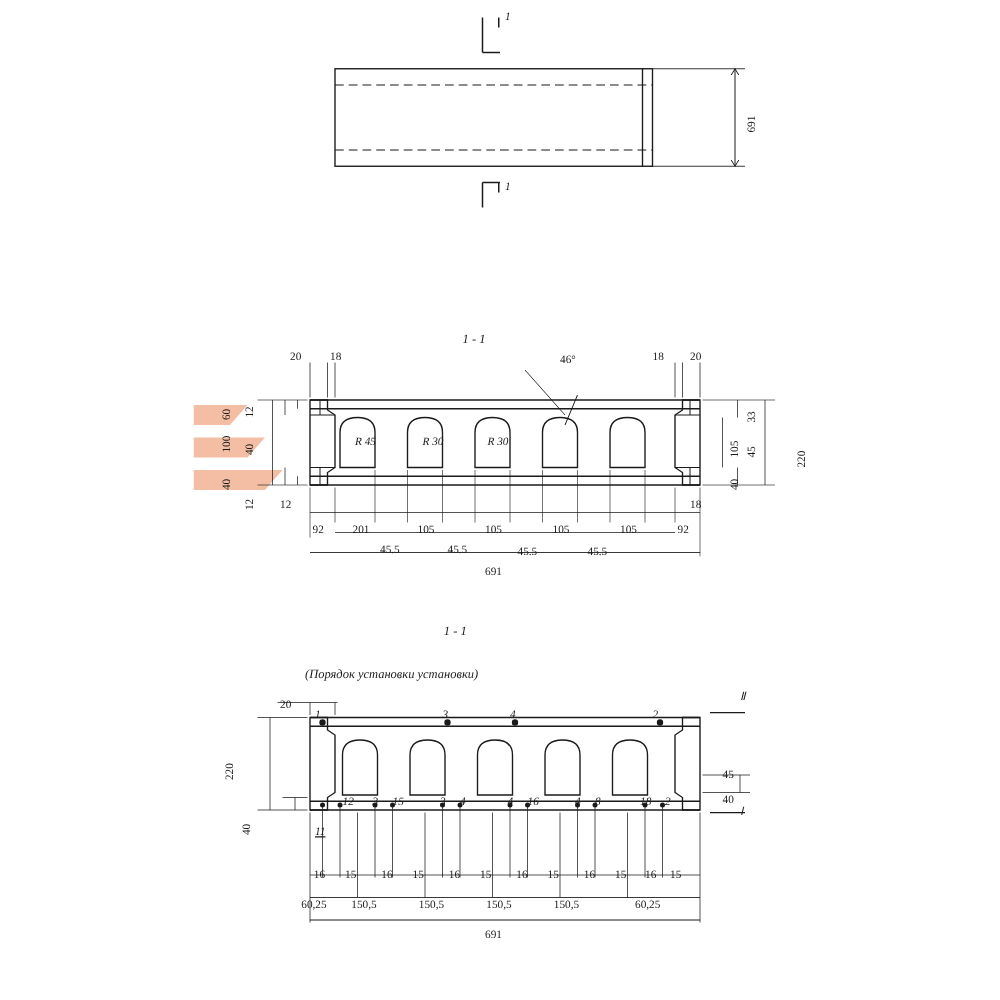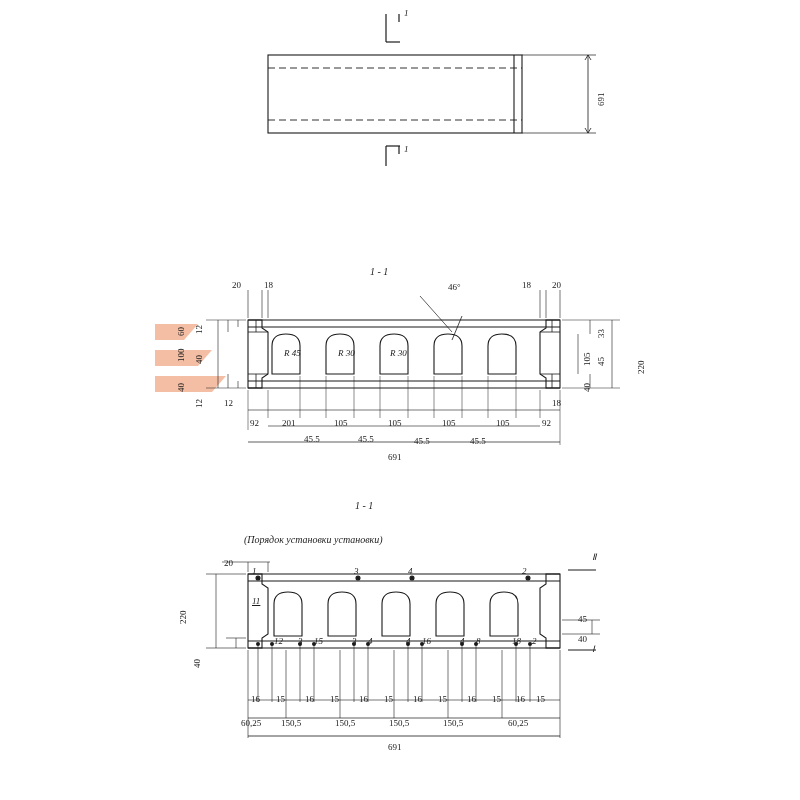--- a/index.html
+++ b/index.html
@@ -274,21 +274,21 @@
   <div class="lbl" style="left:578px;top:614px;">45</div>
   <div class="lbl" style="left:578px;top:634px;">40</div>
   <div class="lbl it" style="left:592px;top:552px;">Ⅱ</div>
   <div class="lbl it" style="left:592px;top:644px;">Ⅰ</div>
 
   <div class="lbl it" style="left:252px;top:566px;">1</div>
   <div class="lbl it" style="left:354px;top:566px;">3</div>
   <div class="lbl it" style="left:408px;top:566px;">4</div>
   <div class="lbl it" style="left:522px;top:566px;">2</div>
 
-  <div class="lbl it" style="left:252px;top:596px;text-decoration:underline;">11</div>
+  <div class="lbl it" style="left:252px;top:660px;text-decoration:underline;">11</div>
   <div class="lbl it" style="left:274px;top:636px;">12</div>
   <div class="lbl it" style="left:298px;top:636px;">3</div>
   <div class="lbl it" style="left:314px;top:636px;">15</div>
   <div class="lbl it" style="left:352px;top:636px;">3</div>
   <div class="lbl it" style="left:368px;top:636px;">4</div>
   <div class="lbl it" style="left:406px;top:636px;">4</div>
   <div class="lbl it" style="left:422px;top:636px;">16</div>
   <div class="lbl it" style="left:460px;top:636px;">4</div>
   <div class="lbl it" style="left:476px;top:636px;">8</div>
   <div class="lbl it" style="left:512px;top:636px;">18</div>

